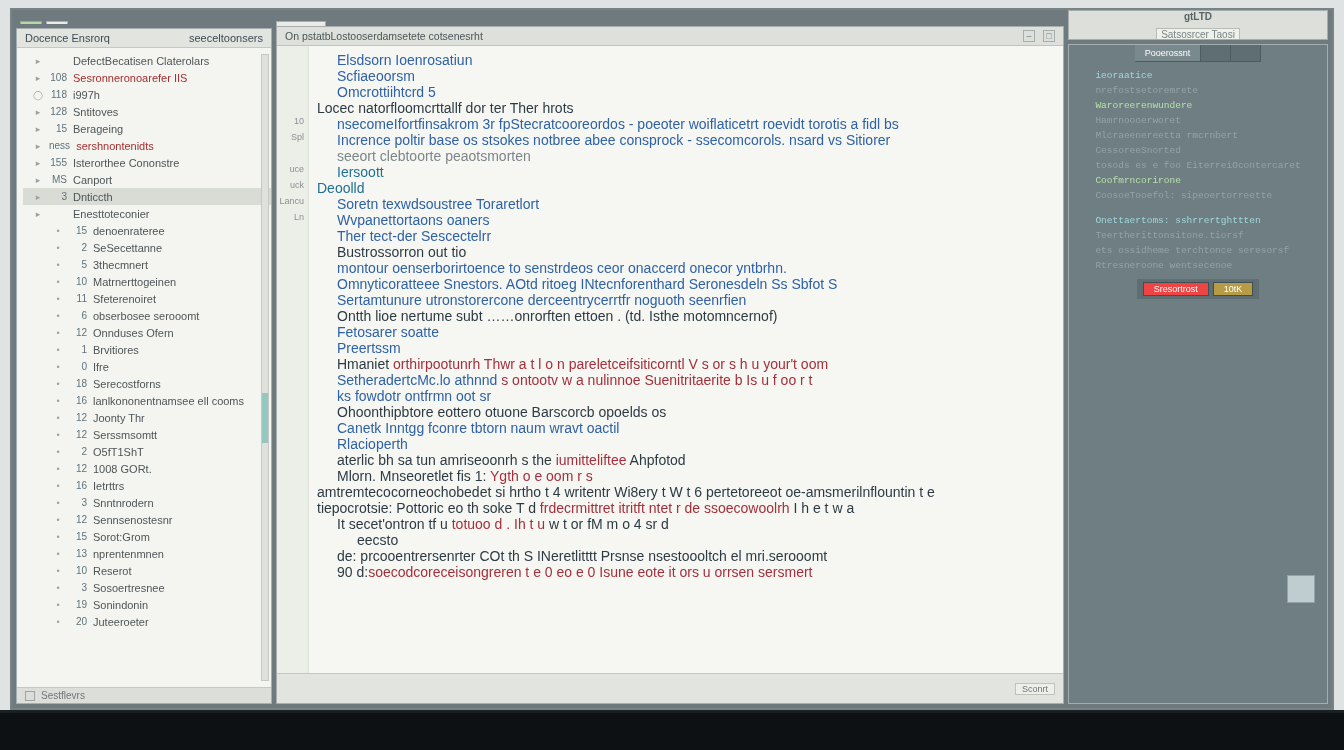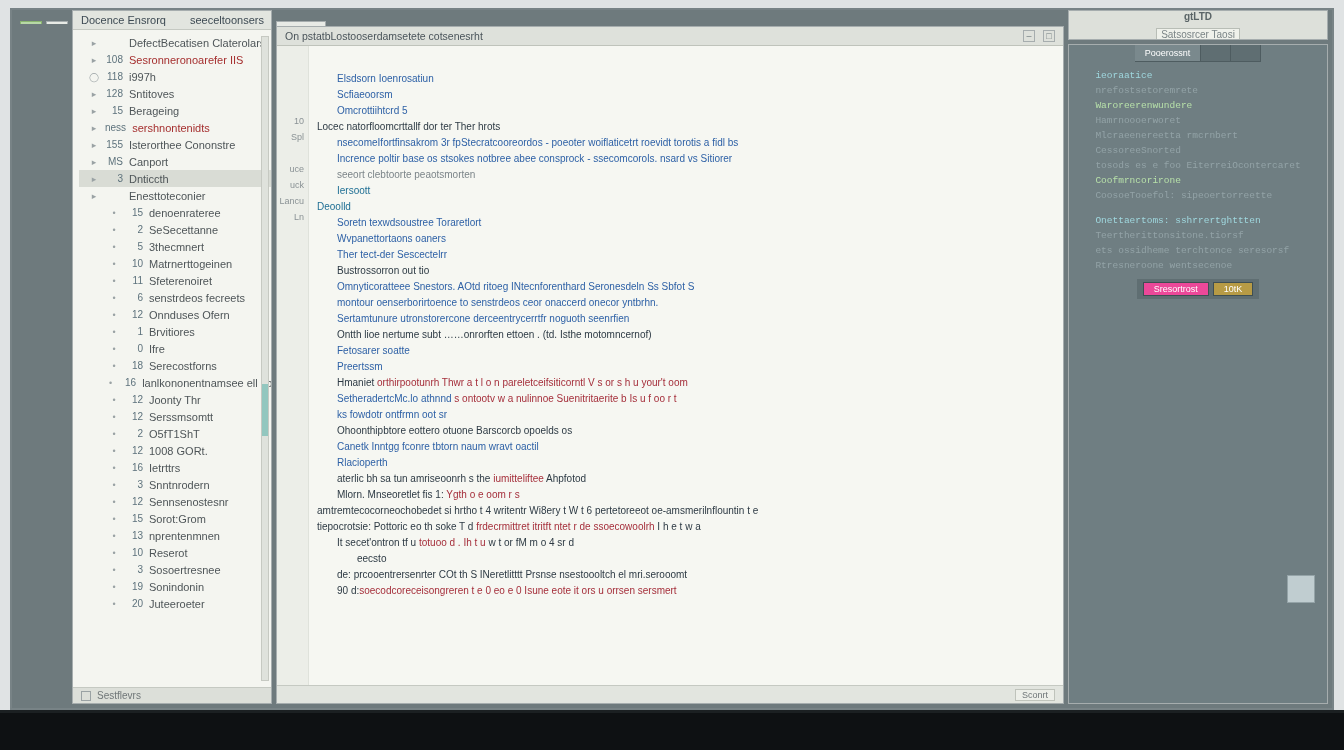--- a/index.html
+++ b/index.html
@@ -37,21 +37,21 @@
     border: 1px solid #a6adae;
     display: flex;
     flex-direction: column;
     overflow: hidden;
   }
 
   
   .left-col {
     width: 256px;
     display: flex;
-    flex-direction: row;
+    flex-direction: column;
     gap: 4px;
   }
   .left-top-tab {
     height: 14px;
     display: flex;
     align-items: flex-end;
     gap: 4px;
     padding-left: 4px;
   }
   .left-top-tab .tab {
@@ -193,37 +193,36 @@
     border-right: 1px solid #dfe2db;
     font-size: 9px;
     color: #8a9295;
     padding-top: 6px;
   }
   .gutter div { height: 16px; text-align: right; padding-right: 4px; }
 
   .code {
     flex: 1;
     padding: 6px 8px 8px 8px;
-    font-size: 10px;
+    font-size: 14px;
     line-height: 16px;
     color: #2d3a44;
     overflow: hidden;
-    margin-top: 19px;
   }
   .code .ln { white-space: nowrap; overflow: hidden; }
   .c-blue   { color: #2e61a6; }
   .c-teal   { color: #1f6f94; }
   .c-dark   { color: #2d3a44; }
   .c-red    { color: #a52f3b; }
   .c-gray   { color: #7c8589; }
   .code .ind1 { padding-left: 20px; }
   .code .ind2 { padding-left: 40px; }
 
   .center-status {
-    height: 18px;
+    height: 30px;
     background: #e2e5df;
     border-top: 1px solid #c5c9c2;
     display: flex; align-items: center; justify-content: flex-end;
     padding: 0 8px; gap: 8px;
     font-size: 9px; color: #6f7678;
   }
   .center-status .pill {
     border: 1px solid #bfc3bb; padding: 0 6px; background: #edefe9;
   }
 
@@ -283,21 +282,21 @@
   .right-footer {
     height: 20px;
     background: #5f6e72;
     display: flex; align-items: center; justify-content: flex-end;
     padding: 0 6px; gap: 4px;
   }
   .right-footer .pill {
     padding: 1px 10px; font-size: 9px;
     border: 1px solid #3f4f53;
   }
-  .right-footer .pill.green { background: #ec4899; color: #fff; }
+  .right-footer .pill.green { background: #ef4444; color: #fff; }
   .right-footer .pill.gold  { background: #b79b45; color: #fff; }
 
   
   .watermark {
     position: absolute;
     right: 36px; bottom: 6px;
     color: #c6403f;
     font-size: 20px;
     font-family: Georgia, serif;
     letter-spacing: 1px;
@@ -401,21 +400,21 @@
                 <span class="tree-label">Matrnerttogeinen</span>
               </div>
               <div class="tree-row lv2">
                 <span class="tree-ico dot">•</span>
                 <span class="tree-num">11</span>
                 <span class="tree-label">Sfeterenoiret</span>
               </div>
               <div class="tree-row lv2">
                 <span class="tree-ico dot">•</span>
                 <span class="tree-num">6</span>
-                <span class="tree-label">senstrdeos fecreets</span>
+                <span class="tree-label">obserbosee serooomt</span>
               </div>
               <div class="tree-row lv2">
                 <span class="tree-ico dot">•</span>
                 <span class="tree-num">12</span>
                 <span class="tree-label">Onnduses Ofern</span>
               </div>
               <div class="tree-row lv2">
                 <span class="tree-ico dot">•</span>
                 <span class="tree-num">1</span>
                 <span class="tree-label">Brvitiores</span>
@@ -572,22 +571,22 @@
               <div class="ln ind0 c-dark">Locec natorfloomcrttallf dor ter Ther hrots</div>
               <div class="ln ind1 c-blue">nsecomeIfortfinsakrom 3r fpStecratcooreordos - poeoter woiflaticetrt roevidt torotis a fidl bs</div>
               <div class="ln ind1 c-blue">Incrence poltir base os stsokes notbree abee consprock - ssecomcorols. nsard vs Sitiorer</div>
               <div class="ln ind1 c-gray">seeort clebtoorte peaotsmorten</div>
               <div class="ln ind1 c-teal">Iersoott</div>
               <div class="ln ind0 c-teal">Deoolld</div>
               <div class="ln ind1 c-blue">Soretn texwdsoustree Toraretlort</div>
               <div class="ln ind1 c-blue">Wvpanettortaons oaners</div>
               <div class="ln ind1 c-blue">Ther tect-der Sescectelrr</div>
               <div class="ln ind1 c-dark">Bustrossorron out tio</div>
+              <div class="ln ind1 c-blue">montour oenserborirtoence to senstrdeos ceor onaccerd onecor yntbrhn.</div>
               <div class="ln ind1 c-blue">Omnyticoratteee Snestors. AOtd ritoeg INtecnforenthard Seronesdeln Ss Sbfot S</div>
-              <div class="ln ind1 c-blue">montour oenserborirtoence to senstrdeos ceor onaccerd onecor yntbrhn.</div>
               <div class="ln ind1 c-blue">Sertamtunure utronstorercone derceentrycerrtfr  noguoth  seenrfien</div>
               <div class="ln ind1 c-dark">Ontth lioe nertume subt ……onrorften ettoen . (td. Isthe motomncernof)</div>
               <div class="ln ind1 c-blue">Fetosarer soatte</div>
               <div class="ln ind1 c-blue">Preertssm</div>
               <div class="ln ind1"><span class="c-dark">Hmaniet </span><span class="c-red">orthirpootunrh Thwr  a t  l o  n  pareletceifsiticorntl  V s or s  h  u  your't oom</span></div>
               <div class="ln ind1"><span class="c-blue">SetheradertcMc.lo athnnd </span><span class="c-red">s  ontootv  w  a  nulinnoe Suenitritaerite  b  Is u  f  oo r  t</span></div>
               <div class="ln ind1 c-blue">ks fowdotr ontfrmn oot sr</div>
               <div class="ln ind1 c-dark">Ohoonthipbtore eottero otuone Barscorcb opoelds os</div>
               <div class="ln ind1 c-blue">Canetk Inntgg fconre tbtorn naum wravt oactil</div>
               <div class="ln ind1 c-blue">Rlacioperth</div>

